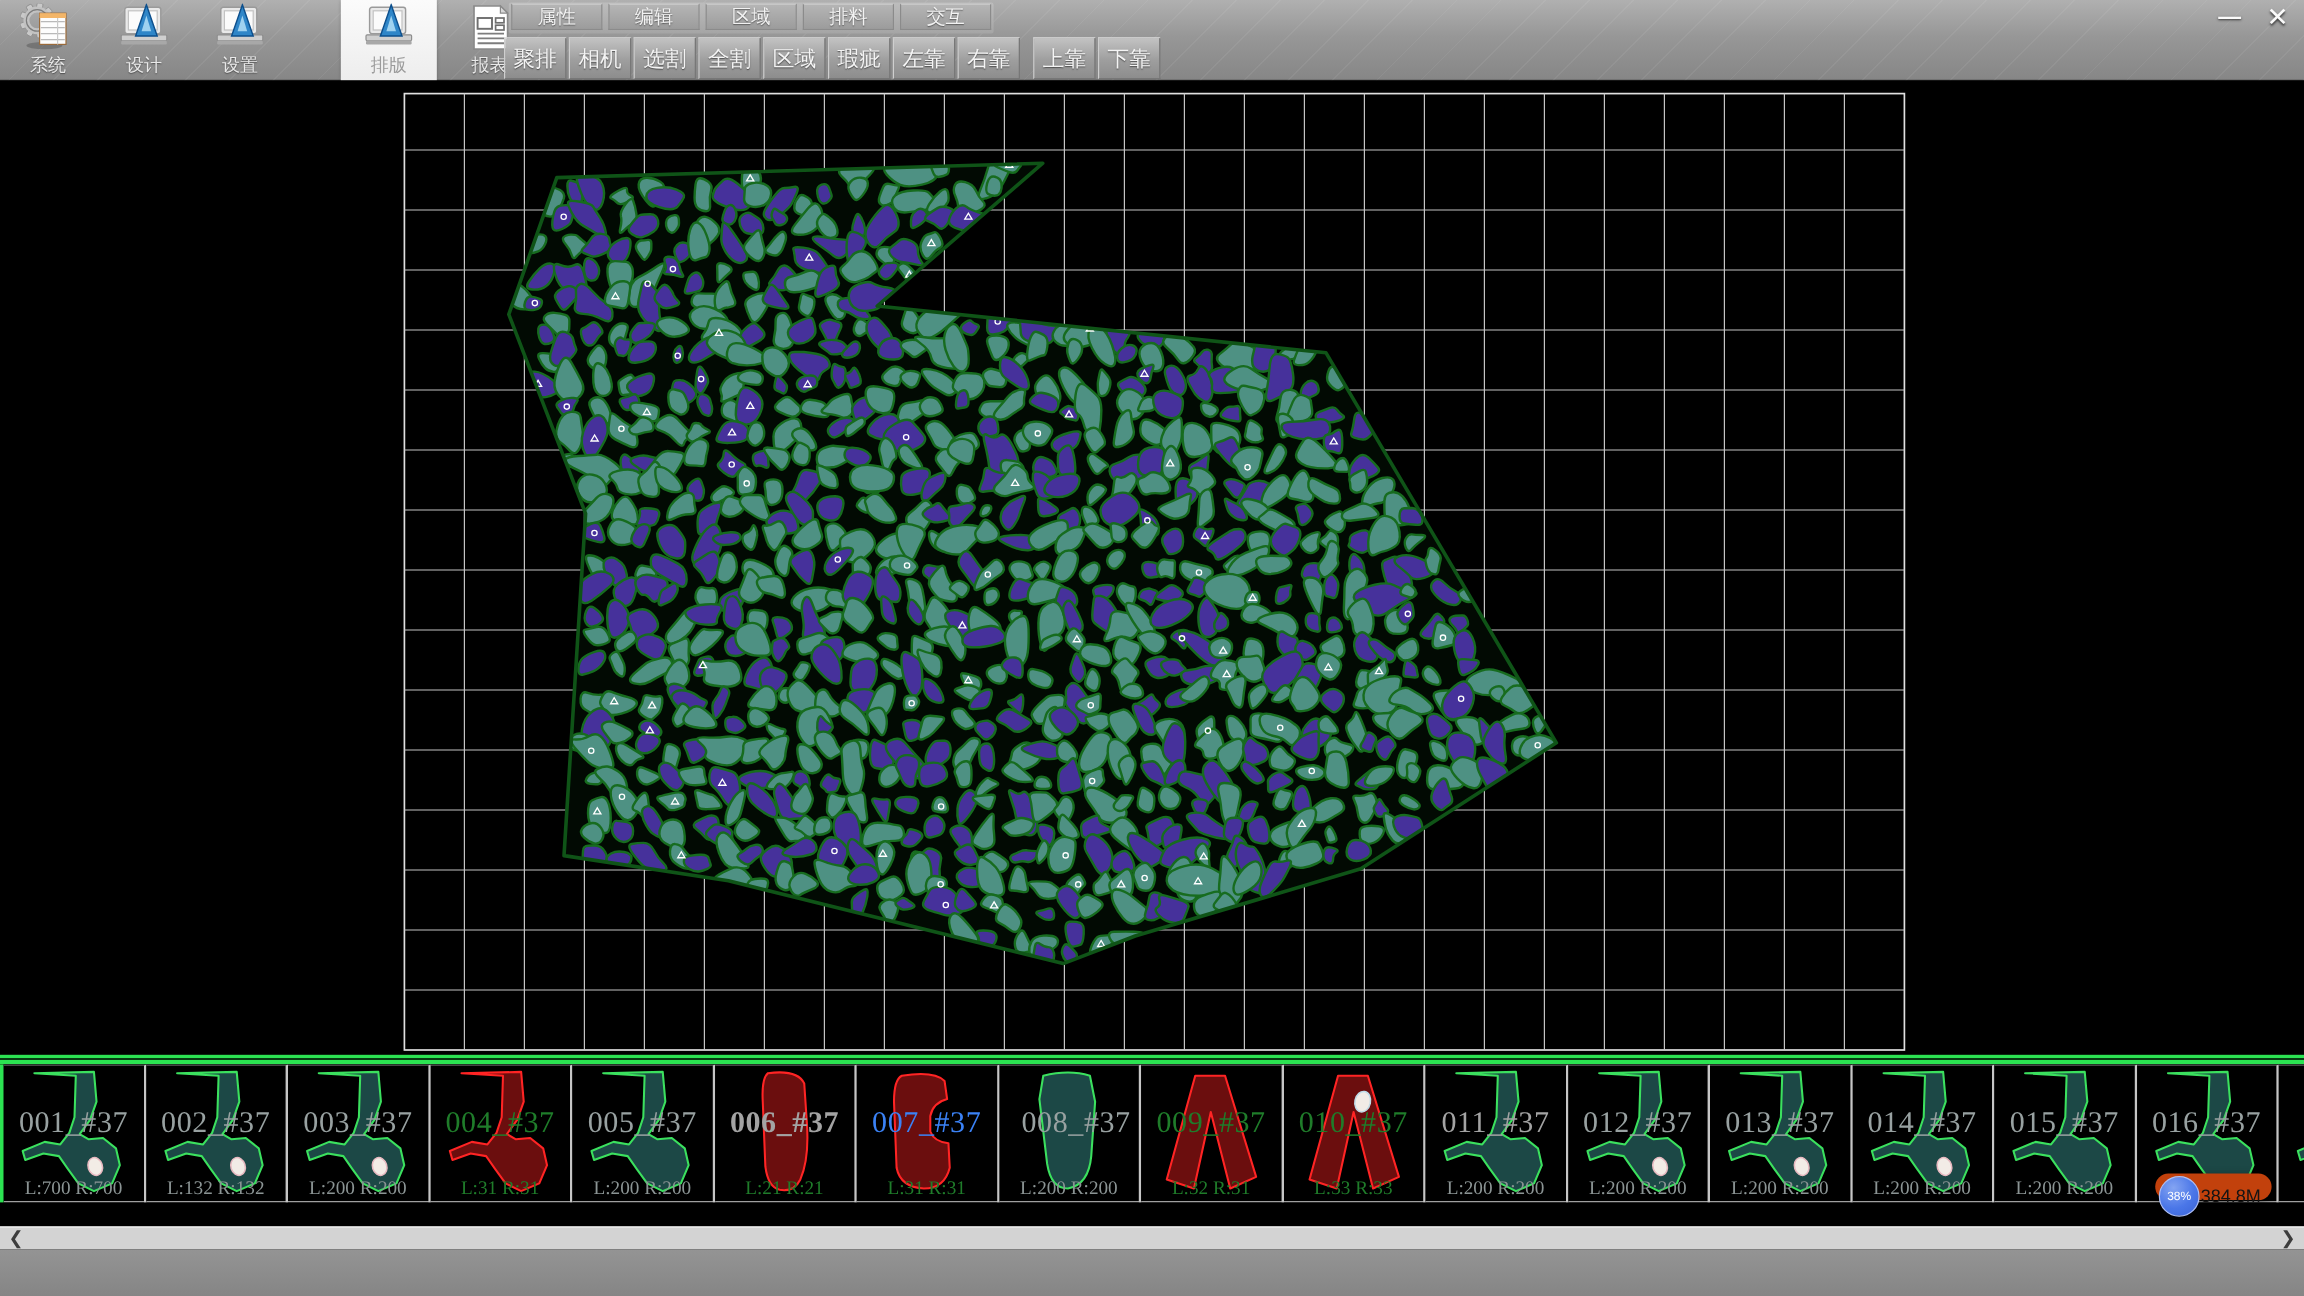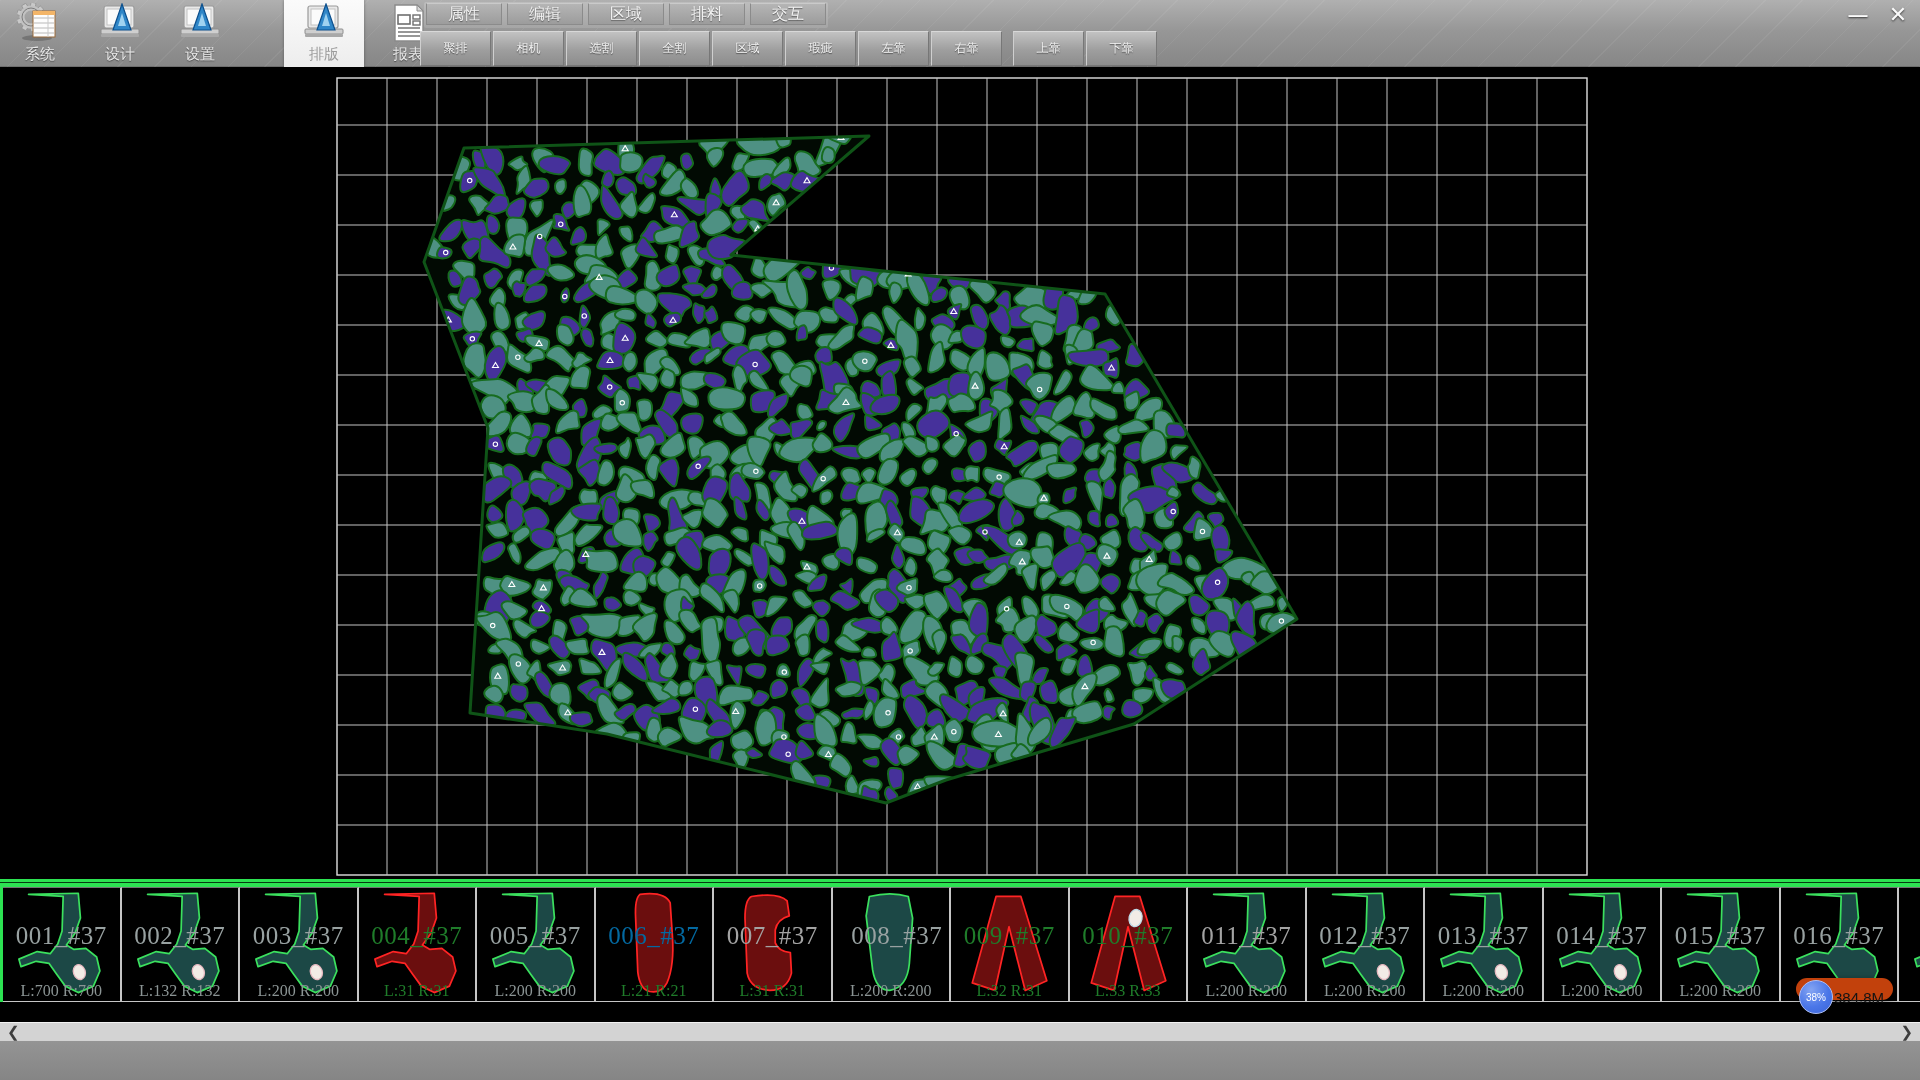--- a/index.html
+++ b/index.html
@@ -20,24 +20,24 @@
   .tab .tlabel{font-size:15px;color:#e9e9e9;text-shadow:0 1px 1px rgba(60,60,60,.8);margin-top:2px;}
   .tab.active .tlabel{color:#9b9b9b;text-shadow:none;}
   .tab.sep{margin-left:4px;}
 
   .menurow{position:absolute;left:424px;top:2px;height:24px;display:flex;gap:5px;
     background:linear-gradient(180deg,#bdbdbd,#a5a5a5);padding:1px 2px;border-radius:2px;}
   .menubtn{width:76px;height:22px;display:flex;align-items:center;justify-content:center;
     background:linear-gradient(180deg,#b5b5b5,#9c9c9c);border:1px solid #8b8b8b;border-top-color:#cacaca;
     color:#f2f2f2;font-size:16px;text-shadow:0 1px 1px rgba(70,70,70,.8);box-sizing:border-box;}
   .toolrow{position:absolute;left:420px;top:31px;height:35px;display:flex;gap:2px;}
-  .toolbtn{width:71px;height:35px;display:flex;align-items:center;justify-content:center;
+  .toolbtn{width:52px;height:35px;display:flex;align-items:center;justify-content:center;
     background:linear-gradient(180deg,#c2c2c2 0%,#9e9e9e 55%,#8d8d8d 100%);
     border:1px solid #777;border-top-color:#d8d8d8;border-left-color:#cfcfcf;
-    color:#f4f4f4;font-size:12px;text-shadow:0 1px 1px rgba(60,60,60,.85);box-sizing:border-box;}
+    color:#f4f4f4;font-size:18px;text-shadow:0 1px 1px rgba(60,60,60,.85);box-sizing:border-box;}
   .toolbtn.gapbefore{margin-left:9px;}
 
   .winctl{position:absolute;top:3px;right:6px;display:flex;gap:8px;}
   .winbtn{min-width:32px;height:24px;display:flex;align-items:center;justify-content:center;
     color:#fafafa;font-weight:bold;font-size:19px;text-shadow:0 1px 2px rgba(40,40,40,.9);cursor:default;}
   .winbtn.close{font-size:22px;}
 
   
   .canvas{position:absolute;top:67px;left:0;width:1920px;height:812px;background:#000;}
   .canvas svg{position:absolute;inset:0;}
@@ -1173,28 +1173,28 @@
           <svg viewBox="0 0 100 100" preserveAspectRatio="none">
             <path d="M20,4 L66,3 L68,26 L63,40 L55,51 L62,55 L73,54 L83,62 L86,75 L80,89 L66,95 L54,89 L46,78 L39,68 L27,66 L13,71 L11,64 L28,57 L40,59 L47,50 L51,38 L52,6 Z" fill="#1c4846" stroke="#3be05e" stroke-width="1.6" stroke-linejoin="round"></path>
           </svg>
           <div class="pname" style="color: rgb(152, 161, 161);">005_#37</div>
           <div class="plr" style="color: rgb(139, 148, 148);">L:200 R:200</div>
         </div>
         <div class="cell">
           <svg viewBox="0 0 100 100" preserveAspectRatio="none">
             <path d="M37,4 Q60,1 65,12 L67,42 Q69,70 62,86 Q57,96 46,94 Q37,92 35,76 L33,26 Q32,8 37,4 Z" fill="#6b0e0e" stroke="#ff2424" stroke-width="1.6" stroke-linejoin="round"></path>
           </svg>
-          <div class="pname" style="color: #0369a1;">006_#37</div>
+          <div class="pname" style="color: #a3a3a3; font-weight: bold;">006_#37</div>
           <div class="plr" style="color: rgb(31, 124, 42);">L:21 R:21</div>
         </div>
         <div class="cell">
           <svg viewBox="0 0 100 100" preserveAspectRatio="none">
             <path d="M31,6 Q56,2 64,10 L66,24 Q55,27 53,37 L53,49 Q56,57 67,58 L68,77 Q64,93 48,93 Q30,92 27,77 L25,26 Q25,9 31,6 Z" fill="#6b0e0e" stroke="#ff2424" stroke-width="1.6" stroke-linejoin="round"></path>
           </svg>
-          <div class="pname" style="color: #a3a3a3;">007_#37</div>
+          <div class="pname" style="color: #3b82f6;">007_#37</div>
           <div class="plr" style="color: rgb(31, 124, 42);">L:31 R:31</div>
         </div>
         <div class="cell">
           <svg viewBox="0 0 100 100" preserveAspectRatio="none">
             <path d="M30,6 Q50,1 66,6 L70,26 L67,68 Q65,90 49,93 Q36,93 33,74 L27,24 Z" fill="#1c4846" stroke="#3be05e" stroke-width="1.6" stroke-linejoin="round"></path>
           </svg>
           <div class="pname" style="color: rgb(152, 161, 161); padding-left: 12px;">008_#37</div>
           <div class="plr" style="color: rgb(139, 148, 148);">L:200 R:200</div>
         </div>
         <div class="cell">

